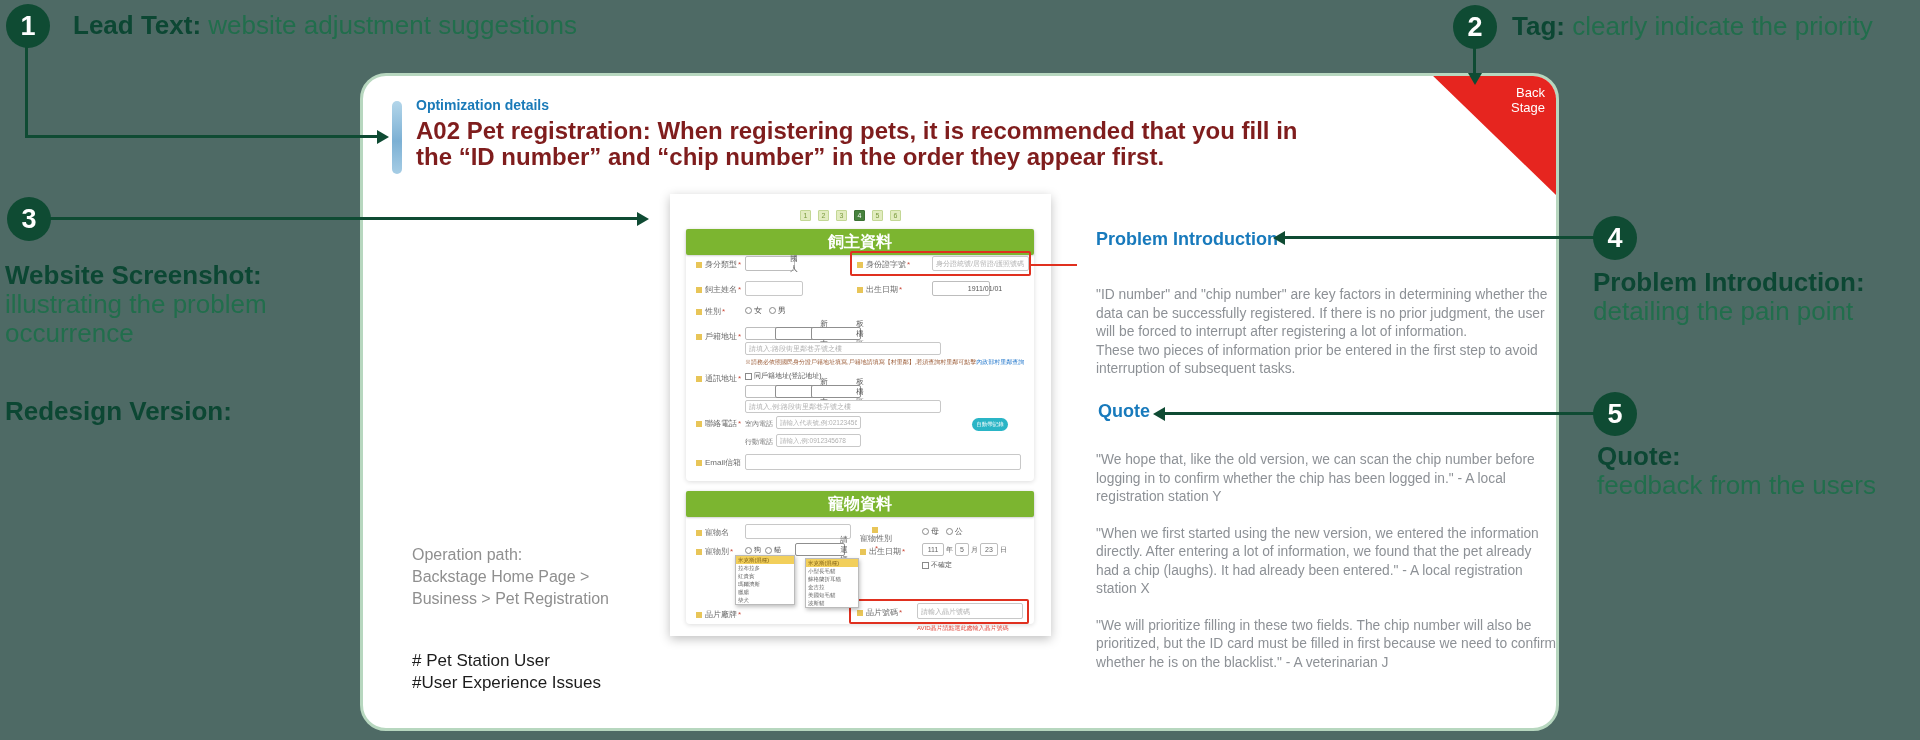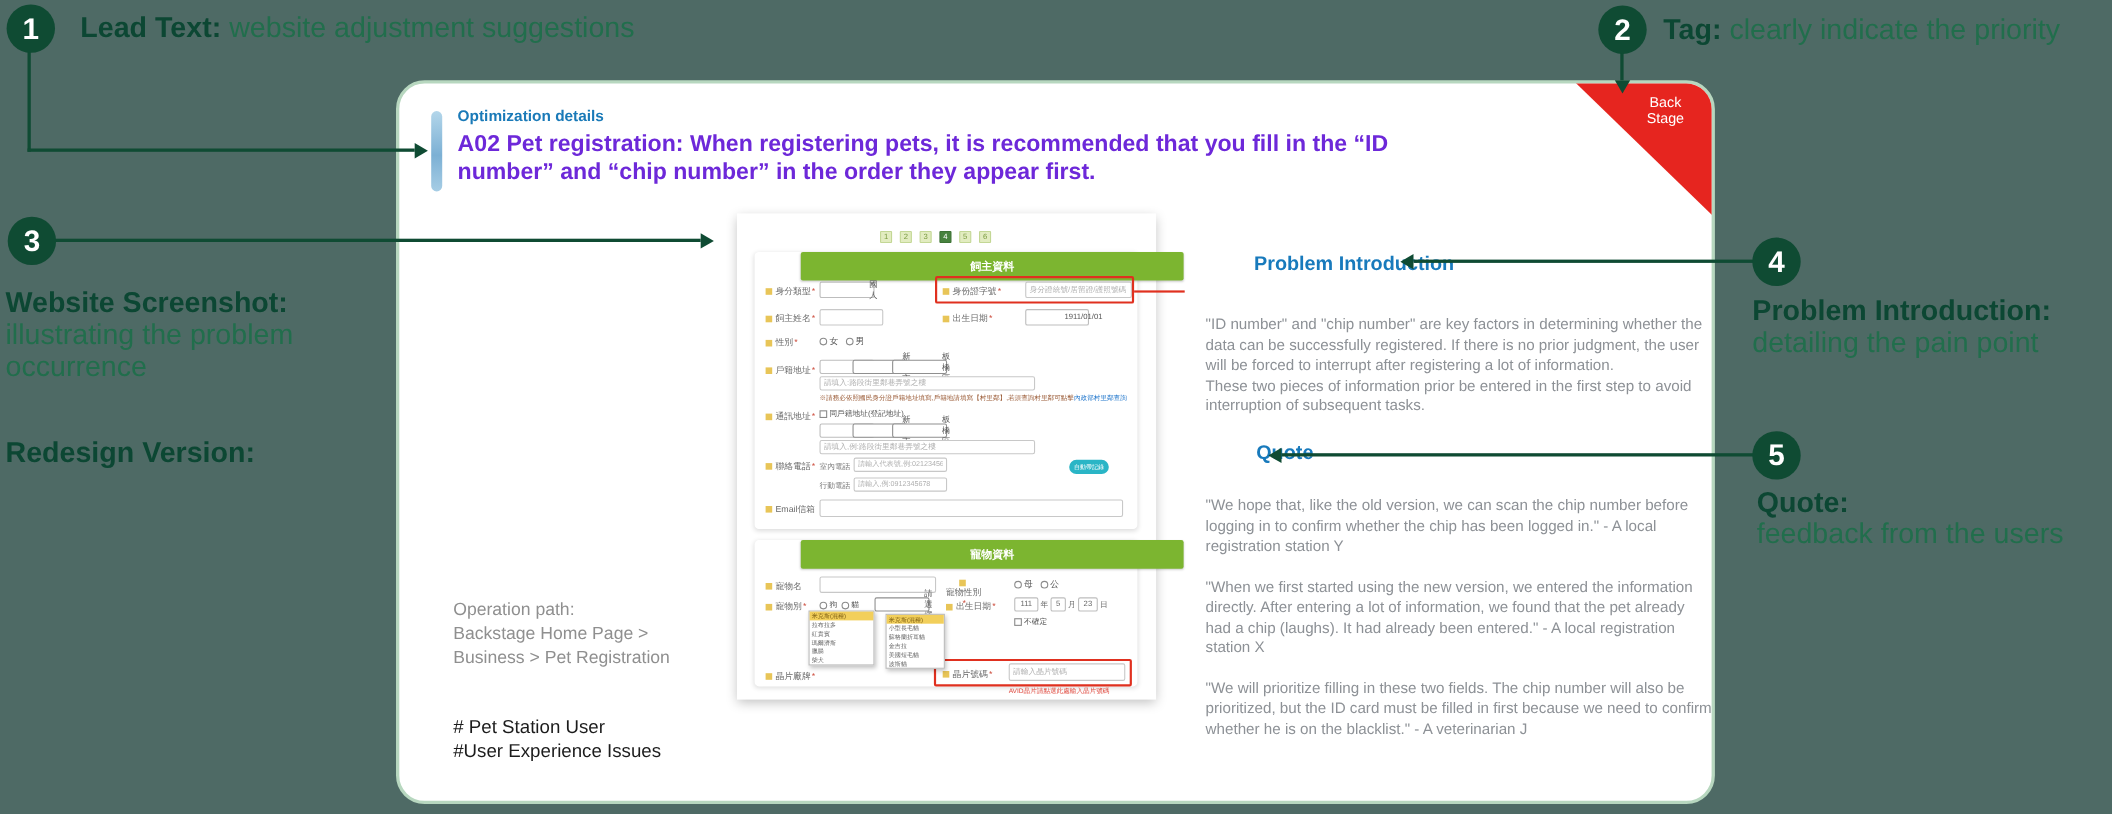--- a/index.html
+++ b/index.html
@@ -17,45 +17,45 @@
   .arr.down{border-left:7px solid transparent;border-right:7px solid transparent;border-top:12px solid #0f4b33;}
   .ann{position:absolute;font-size:26px;color:#216e4c;z-index:9;line-height:29px;}
   .ann b{color:#0c4733;}
   .ann .blk{margin:0;}
 
   
   .card{position:absolute;left:360px;top:73px;width:1199px;height:658px;background:#fff;
         border:3px solid #b7d7bf;border-radius:26px;z-index:2;overflow:hidden;}
   .ribbon{position:absolute;right:-3px;top:-3px;width:129px;height:125px;background:#e6251f;
           clip-path:polygon(0 0,100% 0,100% 100%);border-top-right-radius:24px;z-index:3;}
-  .ribbon .rtxt{position:absolute;right:14px;top:12px;width:62px;text-align:center;
+  .ribbon .rtxt{position:absolute;right:14px;top:12px;width:62px;text-align:right;
           color:#fff;font-size:13px;line-height:15px;}
   .bluebar{position:absolute;left:29px;top:25px;width:10px;height:73px;border-radius:5px;
           background:linear-gradient(180deg,#b3d6ea 0%,#7cb0d4 55%,#a6cde5 100%);}
   .eyebrow{position:absolute;left:53px;top:21px;font-size:14px;font-weight:700;color:#1a7ab8;}
-  .title{position:absolute;left:53px;top:42px;width:922px;font-size:21px;font-weight:700;
-         color:#6d28d9;line-height:26px;}
+  .title{position:absolute;left:53px;top:42px;width:922px;font-size:24px;font-weight:700;
+         color:#7f1d1d;line-height:26px;}
   .oppath{position:absolute;left:49px;top:468px;font-size:16px;color:#8f8f8f;line-height:22px;}
   .hashtags{position:absolute;left:49px;top:574px;font-size:17px;color:#1c1c1c;line-height:22px;}
-  .sec-head{position:absolute;font-size:18px;font-weight:700;color:#187abc;margin-left:44px;}
+  .sec-head{position:absolute;font-size:18px;font-weight:700;color:#187abc;}
   .body-col{position:absolute;width:462px;font-size:13.8px;color:#8d9196;line-height:18.5px;}
   .body-col p{margin:0;}
   .quote-col p{margin:0 0 18px 0;}
   .redstub{position:absolute;left:668px;top:188px;width:46px;height:2px;background:#e0301f;z-index:4;}
 
   
   .form{position:absolute;left:307px;top:118px;width:381px;height:442px;background:#fff;
         box-shadow:0 3px 10px rgba(0,0,0,.25);z-index:2;}
   .steps{position:absolute;left:130px;top:16px;display:flex;gap:7px;}
   .step{width:11px;height:11px;background:#e2ecc0;border:1px solid #c3d795;color:#7a9a3f;
         font-size:7px;display:flex;align-items:center;justify-content:center;border-radius:1px;}
   .step.active{background:#47823e;border-color:#3c7234;color:#fff;}
   .gbar{position:absolute;left:16px;width:348px;height:26px;background:#7cb530;border-radius:2px;
-        color:#fff;font-size:10px;font-weight:700;display:flex;align-items:center;justify-content:center;
-        box-shadow:0 1px 2px rgba(0,0,0,.18);z-index:2;margin-left:42px;}
+        color:#fff;font-size:16px;font-weight:700;display:flex;align-items:center;justify-content:center;
+        box-shadow:0 1px 2px rgba(0,0,0,.18);z-index:2;}
   .panel{position:absolute;left:16px;width:348px;background:#fff;border-radius:4px;
         box-shadow:0 1px 5px rgba(0,0,0,.14);}
   .flabel{position:absolute;display:flex;align-items:center;font-size:8px;color:#6a6a6a;white-space:nowrap;z-index:2;}
   .flabel .bullet{width:6px;height:6px;background:#e8c558;margin-right:3px;flex:0 0 auto;}
   .flabel .req{color:#cc4b3b;margin-left:1px;}
   .vbox{position:absolute;border:1px solid #bdbdbd;background:#fff;font-size:7.5px;color:#555;
         display:flex;align-items:center;justify-content:center;border-radius:2px;z-index:2;padding-left:48px;}
   .vbox.btn{border-color:#8f8f8f;}
   .finput{position:absolute;border:1px solid #c8c8c8;border-radius:2px;background:#fff;font-size:7px;
         color:#666;padding:0 3px;z-index:2;}

